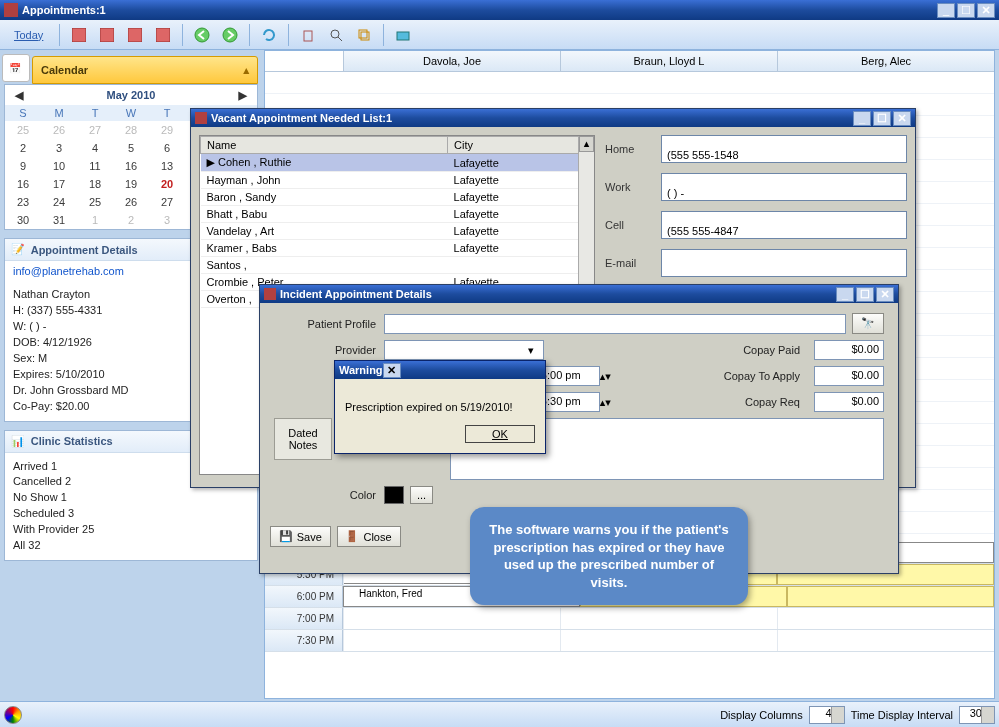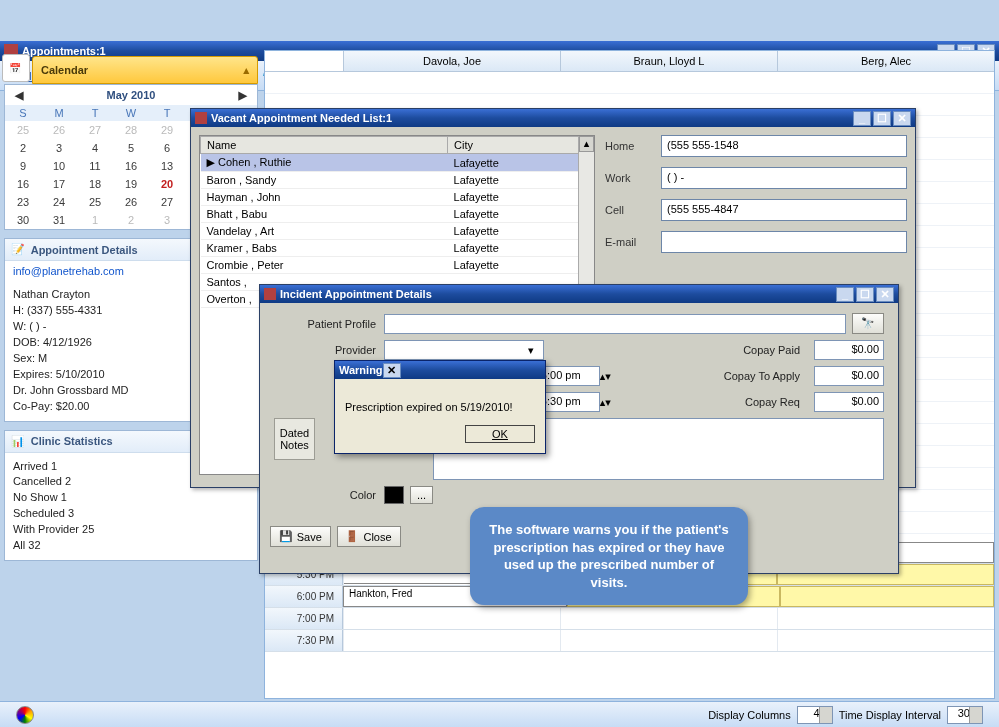--- a/index.html
+++ b/index.html
@@ -1,19 +1,19 @@
 <!DOCTYPE html>
 <html><head>
 <meta charset="utf-8">
 <style>
 * { box-sizing: border-box; margin: 0; padding: 0; font-family: Tahoma, Arial, sans-serif; font-size: 11px; }
 body { background: #bdd3eb; width: 999px; height: 727px; position: relative; overflow: hidden; }
 
 
-.main-titlebar { height: 20px; background: linear-gradient(#3a6fd5,#1d4c9e,#0f3a84); color: #fff; display: flex; align-items: center; padding: 0 4px; margin-top: 41px; }
+.main-titlebar { height: 20px; background: linear-gradient(#3a6fd5,#1d4c9e,#0f3a84); color: #fff; display: flex; align-items: center; padding: 0 4px; }
 .main-titlebar .app-icon { width: 14px; height: 14px; background: #b04040; margin-right: 4px; }
 .main-titlebar .title { flex: 1; font-weight: bold; font-size: 11px; }
 .win-btns { display: flex; gap: 2px; }
 .win-btn { width: 18px; height: 15px; background: #c9d8ef; border: 1px solid #6a8dc0; text-align: center; line-height: 12px; cursor: default; }
 .win-btn.close { font-weight: bold; }
 
 .toolbar { height: 30px; background: linear-gradient(#e9f1fb,#c7dcf5); border-bottom: 1px solid #8eb3dd; display: flex; align-items: center; padding: 0 6px; gap: 6px; }
 .toolbar .sep { width: 1px; height: 22px; background: #8eb3dd; margin: 0 2px; }
 .tb-btn { width: 22px; height: 22px; border: 1px solid transparent; border-radius: 3px; display: flex; align-items: center; justify-content: center; }
 .today-btn { padding: 2px 8px; color: #2a5db0; text-decoration: underline; }
@@ -43,67 +43,67 @@
 .schedule { position: absolute; left: 264px; top: 50px; right: 4px; bottom: 28px; background: #fff; border: 1px solid #8eb3dd; }
 .sched-date { text-align: center; color: #2b5fae; font-weight: bold; padding: 4px 0; }
 .sched-headrow { display: flex; border-bottom: 1px solid #b6c8dc; }
 .sched-timecol { width: 78px; }
 .sched-col { flex: 1; border-left: 1px solid #b6c8dc; text-align: center; padding: 4px 0; background: linear-gradient(#f2f7fc,#dbe8f6); }
 .sched-body { position: relative; }
 .sched-row { display: flex; height: 22px; border-bottom: 1px solid #d5dfe9; }
 .time-cell { width: 78px; background: linear-gradient(#f2f7fc,#dbe8f6); text-align: right; padding-right: 8px; border-right: 1px solid #b6c8dc; font-size: 10px; color: #333; display:flex; align-items:center; justify-content:flex-end;}
 .slot { flex: 1; border-left: 1px solid #e3e9f0; }
 .slot.open { background: #fff8a8; border: 1px solid #c9b861; }
-.slot.appt { background: #fff; border: 1px solid #888; padding: 1px 5px; font-size: 10px; }
+.slot.appt { background: #fff; border: 1px solid #888; padding: 1px 15px; font-size: 10px; }
 
 
 .window { position: absolute; background: #cfcfc5; border: 1px solid #2a3f66; box-shadow: 2px 2px 4px rgba(0,0,0,.3); }
 .window .titlebar { height: 18px; background: linear-gradient(#3a6fd5,#1d4c9e,#0f3a84); color: #fff; display: flex; align-items: center; padding: 0 4px; font-weight: bold; }
 .window .titlebar .title { flex: 1; }
 #vacant-window { left: 190px; top: 108px; width: 726px; height: 380px; }
 .vacant-body { display: flex; padding: 8px; gap: 10px; }
 .list-wrap { width: 396px; height: 340px; border: 1px solid #888; background: #fff; position: relative; overflow: hidden; }
 .list-table { width: 100%; border-collapse: collapse; }
 .list-table th { background: #e6e6e0; border: 1px solid #aaa; text-align: left; padding: 2px 6px; font-weight: normal; }
 .list-table td { padding: 2px 6px; border-bottom: 1px solid #eee; }
 .list-table tr.sel td { background: #b9c4e7; }
 .list-scroll { position: absolute; right: 0; top: 0; bottom: 0; width: 16px; background: #e8e8e4; border-left: 1px solid #aaa; }
 .list-scroll .sbtn { height: 16px; background: #d6d6d0; border: 1px solid #999; text-align: center; line-height: 12px; }
 .contact-fields { flex: 1; }
 .field-row { display: flex; align-items: center; margin-bottom: 10px; }
 .field-row label { width: 56px; color: #333; }
-.field-row .inp { flex: 1; border: 1px solid #6d86a8; background: #fff; padding: 3px 5px; height: 22px; }
+.field-row .inp { flex: 1; border: 1px solid #6d86a8; background: #fff; padding: 13px 5px; height: 22px; }
 
 
 #incident-window { left: 259px; top: 284px; width: 640px; height: 290px; }
 .incident-body { padding: 10px 14px; }
 .inc-row { display: flex; align-items: center; margin-bottom: 6px; }
 .inc-row label { width: 110px; text-align: right; padding-right: 8px; color: #222; }
 .inc-row .inp { border: 1px solid #7e95b5; background: #fff; padding: 2px 4px; height: 20px; }
 .inc-right { margin-left: auto; display: flex; align-items: center; gap: 6px; }
 .inc-right label { width: auto; }
 .money { width: 70px; text-align: right; }
-.dated-notes { width: 41px; height: 42px; border: 1px solid #9c9c94; background: #e8e8e0; text-align: center; font-size: 10px; display:flex;align-items:center;justify-content:center;flex-direction:column; }
+.dated-notes { width: 58px; height: 42px; border: 1px solid #9c9c94; background: #e8e8e0; text-align: center; font-size: 10px; display:flex;align-items:center;justify-content:center;flex-direction:column; }
 .notes-area { flex: 1; height: 62px; border: 1px solid #7e95b5; background: #fff; margin-left: 8px; }
 .color-sw { width: 20px; height: 18px; background: #000; border: 1px solid #666; }
 .btn3d { border: 1px solid #8a8a84; background: linear-gradient(#fdfdfb,#e0e0d8); padding: 3px 8px; display: inline-flex; align-items: center; gap: 4px; }
 .save-close-row { padding: 6px 10px; display: flex; gap: 6px; }
 
 
 #warning-dialog { position: absolute; left: 334px; top: 312px; width: 212px; background: #ece9d8; border: 1px solid #0a246a; box-shadow: 3px 3px 6px rgba(0,0,0,.4); z-index: 200; margin-top: 48px; }
 #warning-dialog .titlebar { height: 18px; background: linear-gradient(#3a6fd5,#1d4c9e,#0f3a84); color: #fff; display: flex; align-items: center; padding: 0 4px; font-weight: bold; }
 #warning-dialog .wbody { padding: 22px 10px 12px; text-align: left; color: #000; }
 #warning-dialog .wbtn-row { text-align: center; padding: 0 10px 10px; display:flex; justify-content:flex-end;}
 #warning-dialog .ok { width: 70px; padding: 2px 0; border: 1px solid #444; background: #ece9d8; text-decoration: underline; }
 
 
 .callout { position: absolute; left: 470px; top: 507px; width: 278px; background: #5b89c7; color: #fff; border-radius: 14px; padding: 14px 16px; text-align: center; font-size: 13px; font-weight: bold; line-height: 1.35; box-shadow: 2px 3px 6px rgba(0,0,0,.35); z-index: 300; }
 
 
-.statusbar { position: absolute; left: 0; right: 0; bottom: 0; height: 26px; background: linear-gradient(#e9f1fb,#c7dcf5); border-top: 1px solid #8eb3dd; display: flex; align-items: center; padding: 0 16px; }
+.statusbar { position: absolute; left: 0; right: 0; bottom: 0; height: 26px; background: linear-gradient(#e9f1fb,#c7dcf5); border-top: 1px solid #8eb3dd; display: flex; align-items: center; padding: 0 4px; }
 .statusbar .right { margin-left: auto; display: flex; align-items: center; gap: 6px; }
 .spin { width: 36px; height: 18px; border: 1px solid #7e95b5; background: #fff; text-align: right; padding-right: 12px; position: relative; }
 .spin::after { content:''; position:absolute; right:0; top:0; bottom:0; width:12px; background:#d6d6d0; border-left:1px solid #999;}
 .color-ball { width: 18px; height: 18px; border-radius: 50%; background: conic-gradient(red,orange,yellow,green,blue,purple,red); border:1px solid #888;}
 
 svg { display: block; }
 </style>
 </head>
 <body>
 
@@ -365,46 +365,46 @@
           <th>Name</th>
           <th>City</th>
         </tr>
           </thead>
         <tbody id="vacant-rows">
             <tr class="sel">
               <td>▶ Cohen , Ruthie</td>
               <td>Lafayette</td>
             </tr>
             <tr>
+              <td>Hayman , John</td>
+              <td>Lafayette</td>
+            </tr>
+            <tr>
               <td>Baron , Sandy</td>
               <td>Lafayette</td>
             </tr>
             <tr>
-              <td>Hayman , John</td>
-              <td>Lafayette</td>
-            </tr>
-            <tr>
               <td>Bhatt , Babu</td>
               <td>Lafayette</td>
             </tr>
             <tr>
               <td>Vandelay , Art</td>
               <td>Lafayette</td>
             </tr>
             <tr>
               <td>Kramer , Babs</td>
-              <td>Lafayette</td>
-            </tr>
-            <tr>
-              <td>Crombie , Peter</td>
               <td>Lafayette</td>
             </tr>
             <tr>
               <td>Santos , </td>
               <td></td>
+            </tr>
+            <tr>
+              <td>Crombie , Peter</td>
+              <td>Lafayette</td>
             </tr>
             <tr>
               <td>Overton , </td>
               <td></td>
             </tr>
           </tbody>
       </table>
       <div class="list-scroll">
         <div class="sbtn">▴</div>
         <div style="position:absolute;bottom:0;left:0;right:0;">

